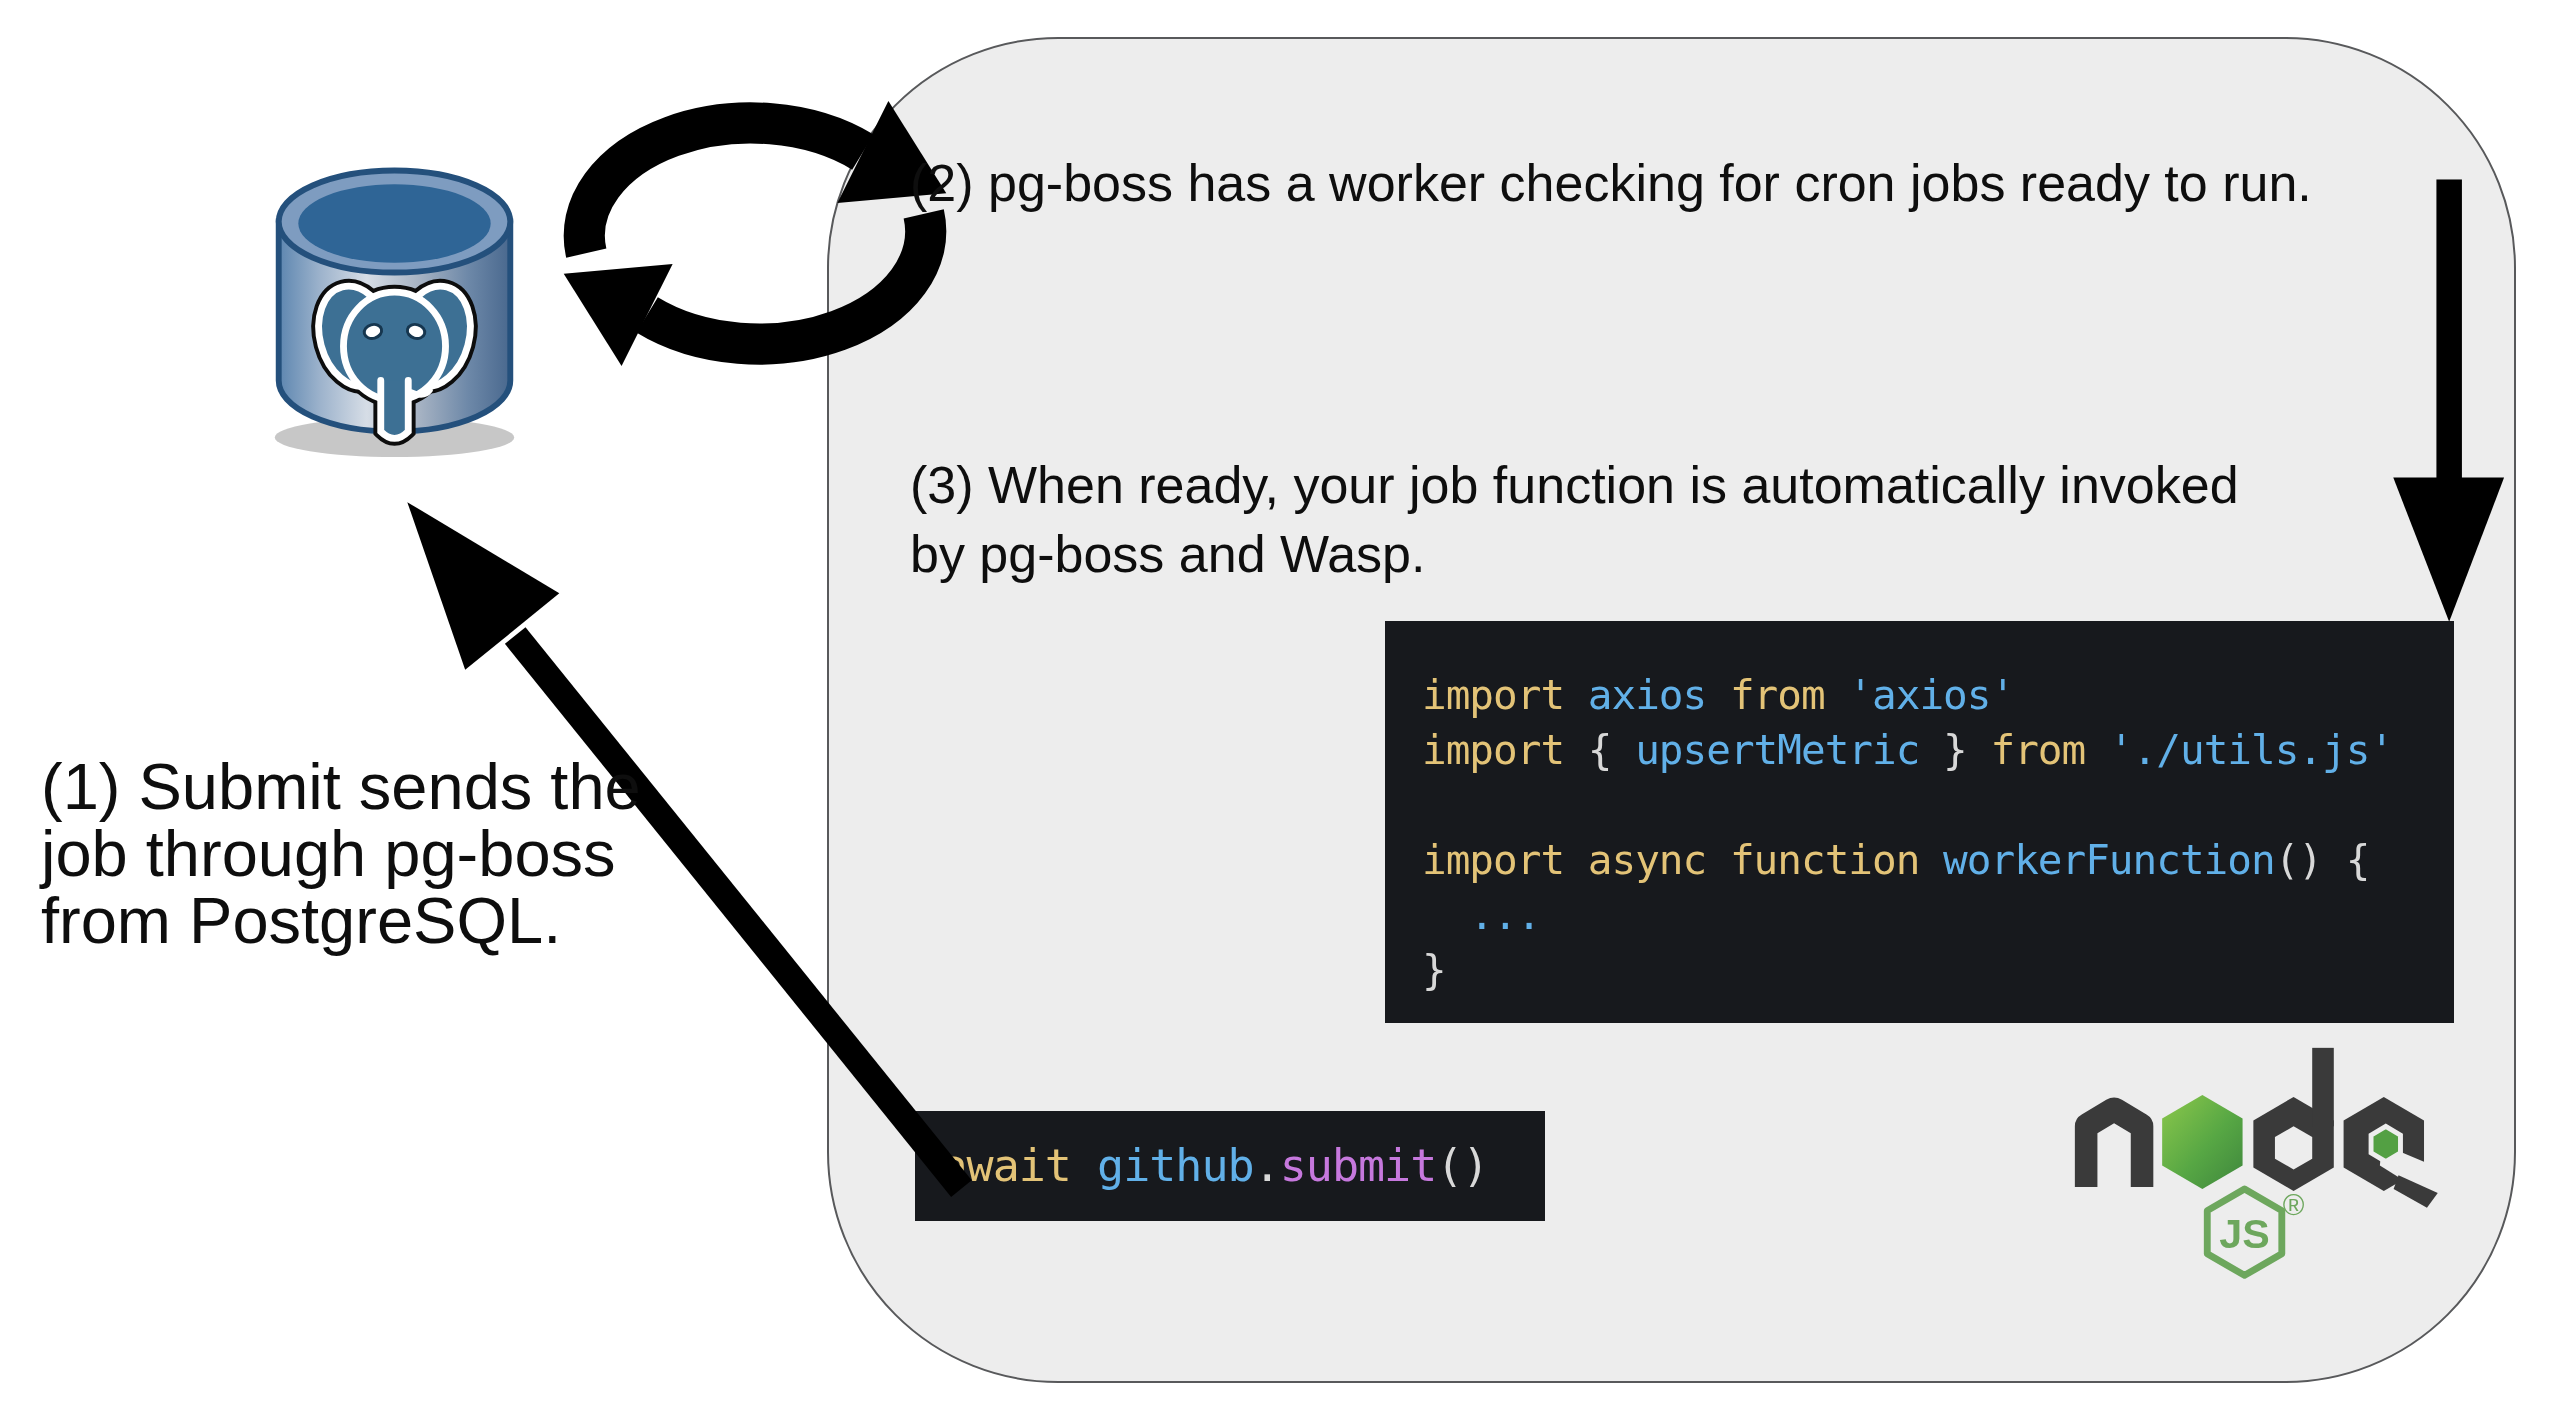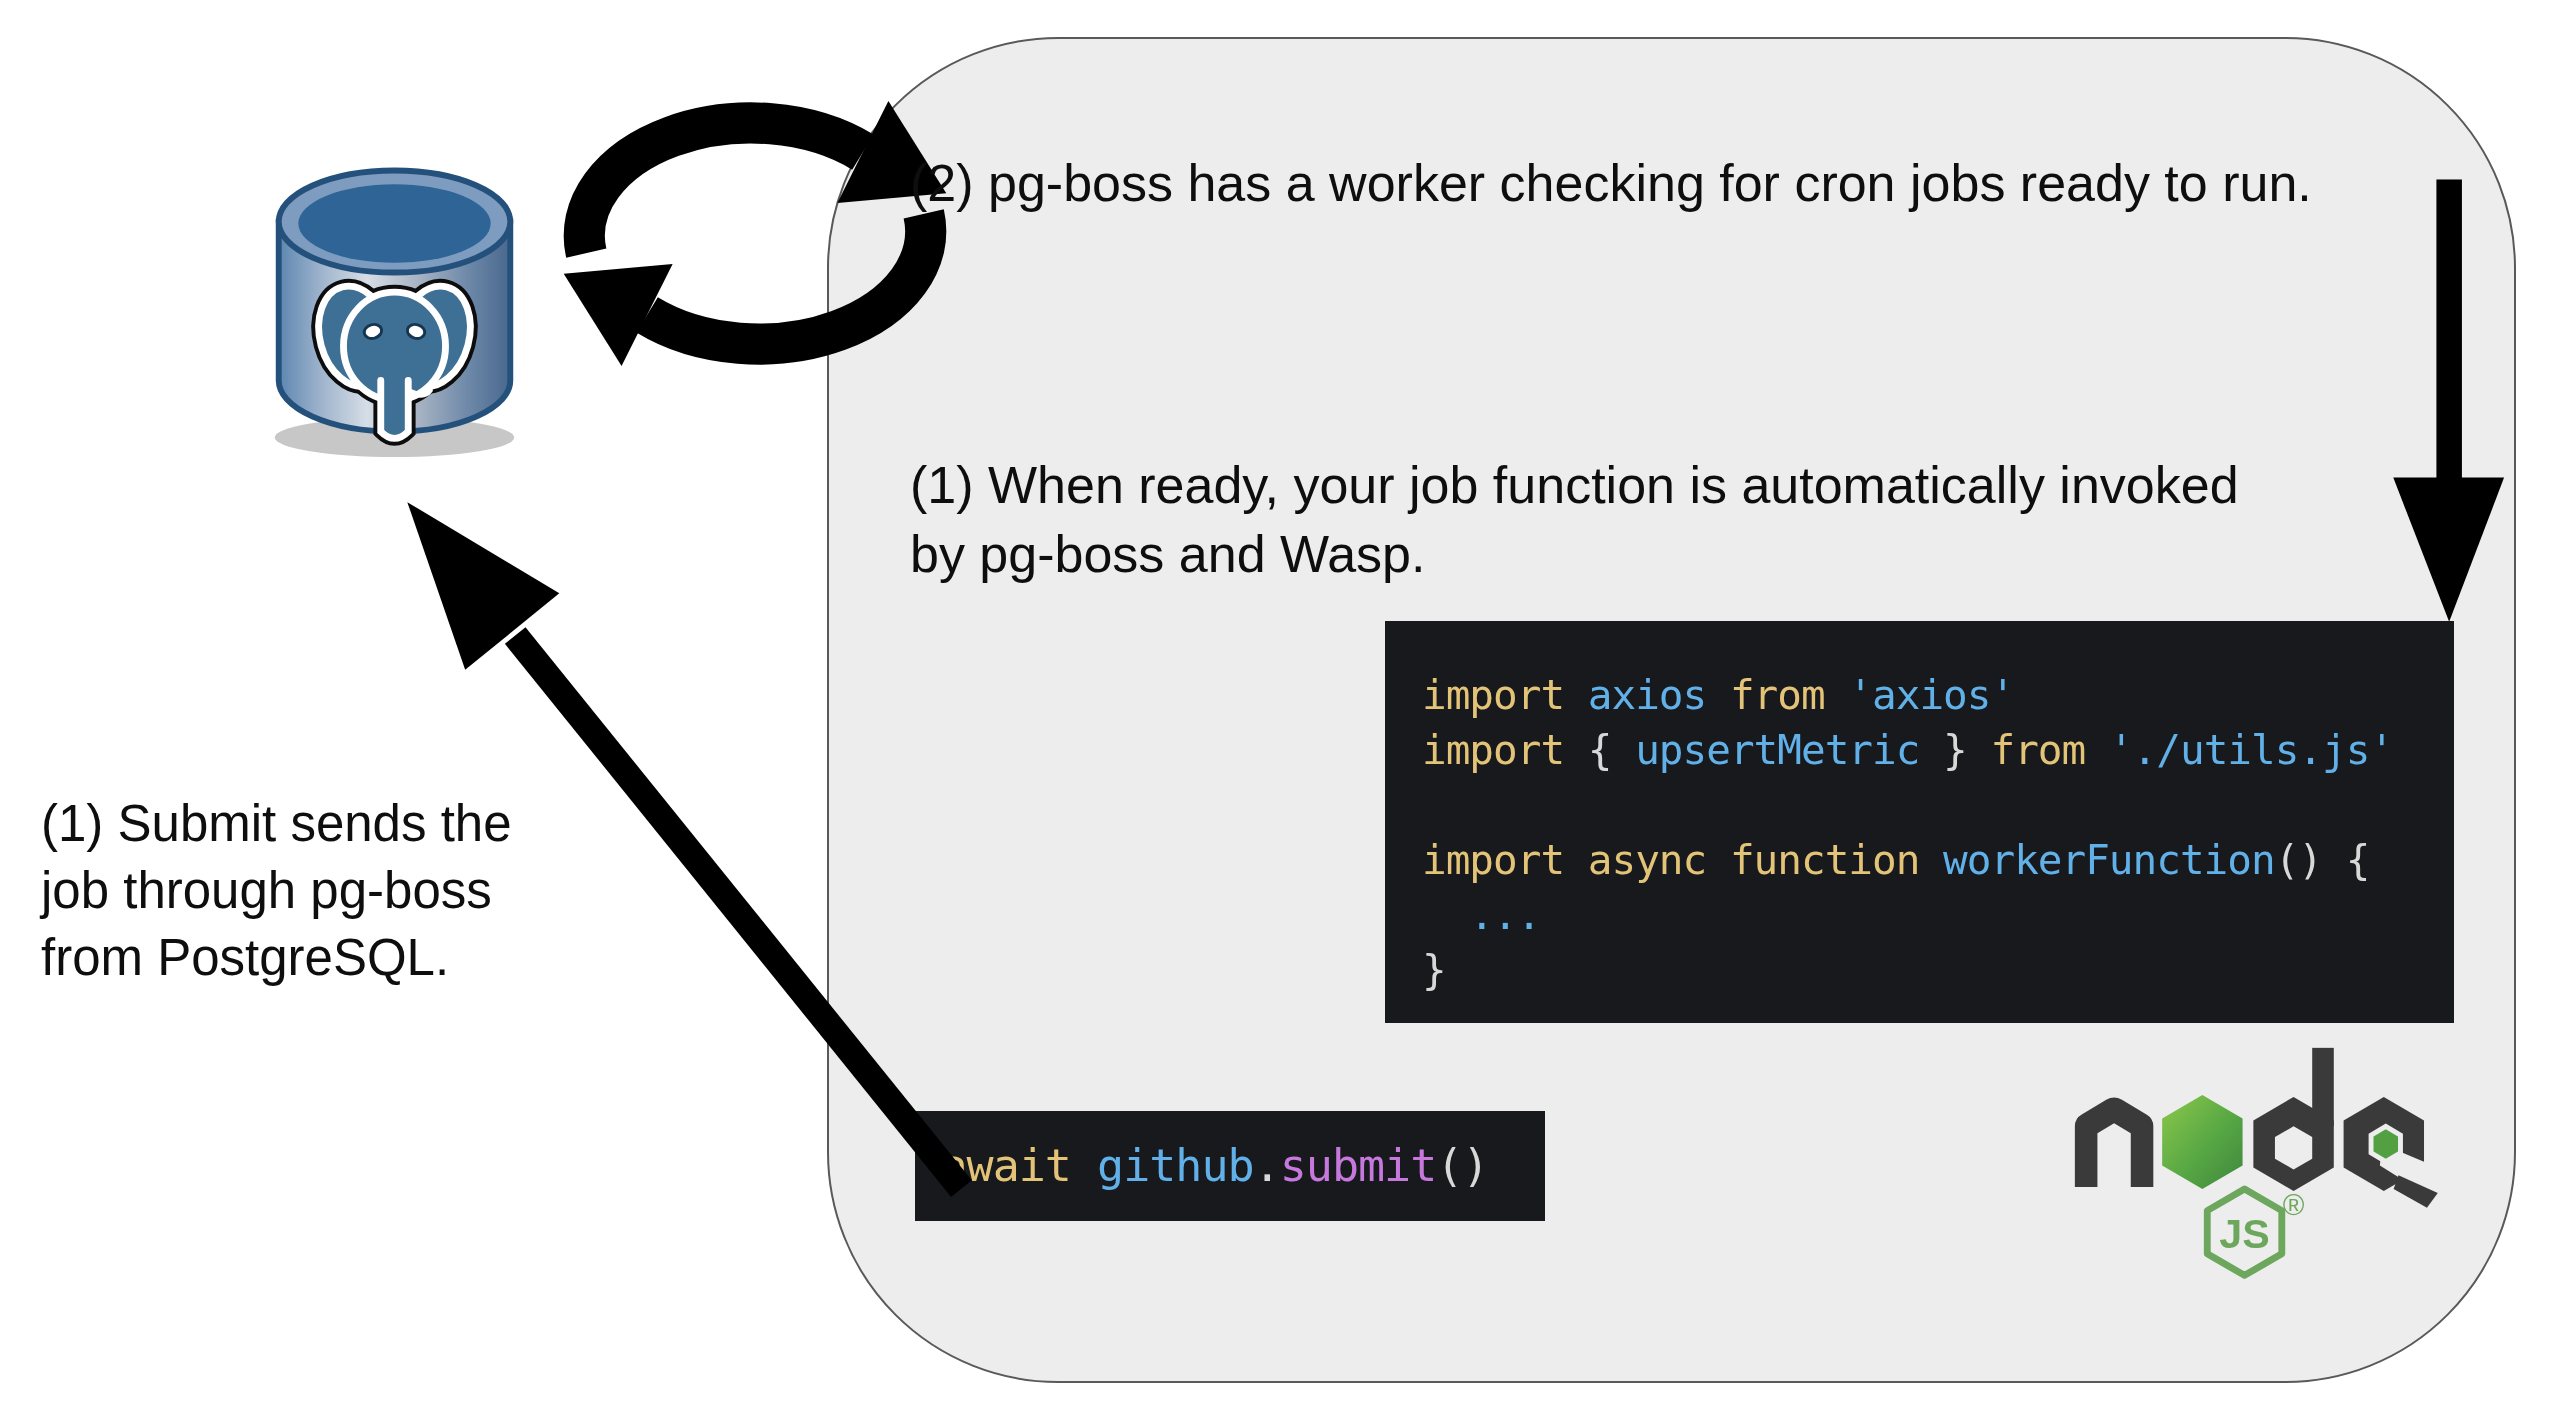--- a/index.html
+++ b/index.html
@@ -11,21 +11,21 @@
   
   #big-box{
     left:827px;top:37px;width:1689px;height:1346px;
     background:#ededed;border:2.9px solid #58595b;border-radius:231px;
     box-sizing:border-box;
   }
   
   .step-text{font-size:52px;line-height:69px;color:#0e0e0e;letter-spacing:0px;white-space:nowrap;}
   #step2{left:910px;top:149px;text-align:center;}
   #step3{left:910px;top:451px;}
-  #step1{left:41px;top:753px;font-size:51px;line-height:67px;margin-top:37px;}
+  #step1{left:41px;top:753px;font-size:65px;line-height:67px;}
   
   .codeblock{
     background:#17191d;color:#cfcfcf;
     font-family:"DejaVu Sans Mono", monospace;
     letter-spacing:-1px;
   }
   #code-main{
     left:1385px;top:621px;width:1069px;height:402px;
     padding:47px 0 0 37px;box-sizing:border-box;
     font-size:41px;line-height:55px;
@@ -145,21 +145,21 @@
     <g>
       <polygon points="193,152 231,174 231,218 193,240 155,218 155,174" fill="none" stroke="#6da75d" stroke-width="7" stroke-linejoin="round"></polygon>
       <text x="193" y="212" text-anchor="middle" font-family="Liberation Sans, sans-serif" font-size="42" font-weight="bold" fill="#6da75d">JS</text>
       <text x="243" y="178" text-anchor="middle" font-family="Liberation Sans, sans-serif" font-size="30" fill="#6da75d">®</text>
     </g>
   </svg>
 
   <div id="step2" class="abs step-text">(2) pg-boss has a worker checking for cron jobs ready to run.</div>
 
   <div id="step3" class="abs step-text">
-    <div>(1) When ready, your job function is automatically invoked</div>
+    <div>(3) When ready, your job function is automatically invoked</div>
     <div>by pg-boss and Wasp.</div>
   </div>
 
   <div id="step1" class="abs step-text">
     <div>(1) Submit sends the</div>
     <div>job through pg-boss</div>
     <div>from PostgreSQL.</div>
   </div>
 
 </div>

